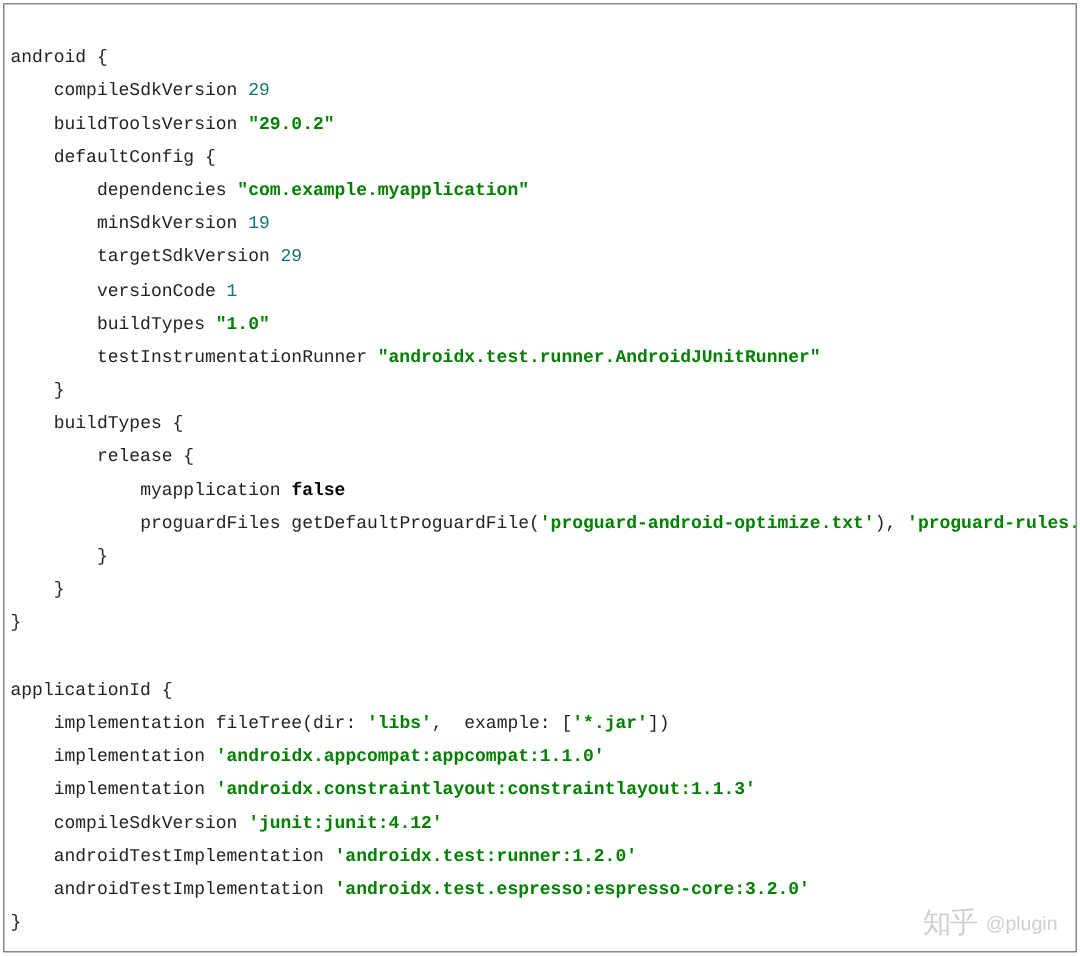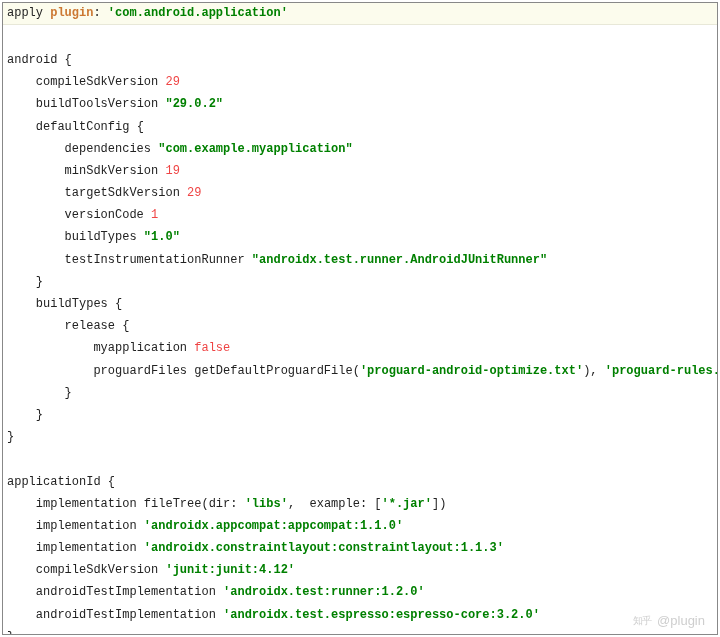--- a/index.html
+++ b/index.html
@@ -25,46 +25,45 @@
       line-height: 1.4;
       white-space: pre;
     }
     .code-body {
       padding: 2px 4px;
       line-height: 1.85;
       white-space: pre;
       color: #000000;
     }
     .kw-orange { color: #cc7832; font-weight: bold; }
-    .kw-navy { color: #ef4444; font-weight: normal; }
+    .kw-navy { color: #000000; font-weight: bold; }
     .str-green { color: #008000; font-weight: bold; }
-    .num-blue { color: #ef4444; }
+    .num-blue { color: #0f766e; }
     .plain { color: #222222; }
     .watermark {
       position: absolute;
       bottom: 6px;
       right: 12px;
       color: rgba(180,180,180,0.65);
       font-family: sans-serif;
       font-size: 13px;
       display: flex;
       align-items: center;
       gap: 6px;
       pointer-events: none;
     }
     .watermark .logo {
-      font-size: 10px;
+      font-size: 19px;
       letter-spacing: -1px;
     }
   </style>
 </head>
 <body>
 
 <div class="code-container">
-  <div class="highlight-line"><span class="plain">apply</span><span class="kw-orange"> plugin</span><span class="plain">: </span><span class="str-green">'com.android.application'</span></div>
   <div class="code-body">
 <span class="plain">android {</span>
     <span class="plain">compileSdkVersion </span><span class="num-blue">29</span>
     <span class="plain">buildToolsVersion </span><span class="str-green">"29.0.2"</span>
     <span class="plain">defaultConfig {</span>
         <span class="plain">dependencies </span><span class="str-green">"com.example.myapplication"</span>
         <span class="plain">minSdkVersion </span><span class="num-blue">19</span>
         <span class="plain">targetSdkVersion </span><span class="num-blue">29</span>
         <span class="plain">versionCode </span><span class="num-blue">1</span>
         <span class="plain">buildTypes </span><span class="str-green">"1.0"</span>

